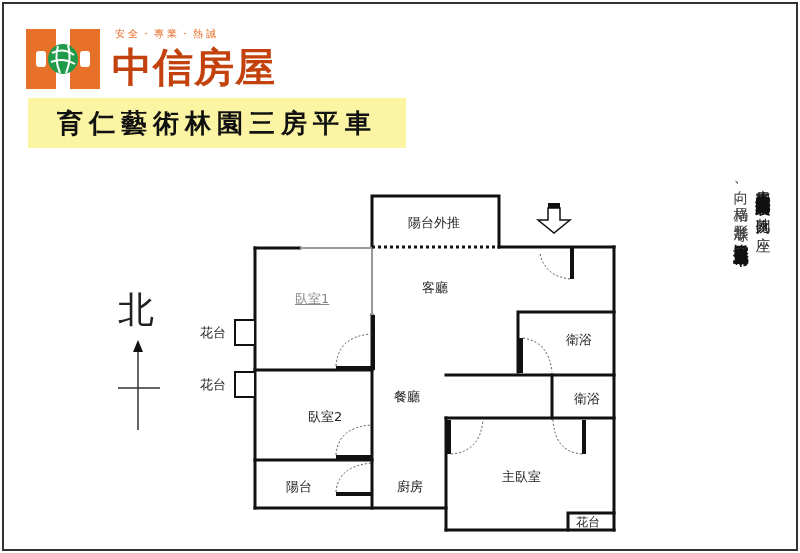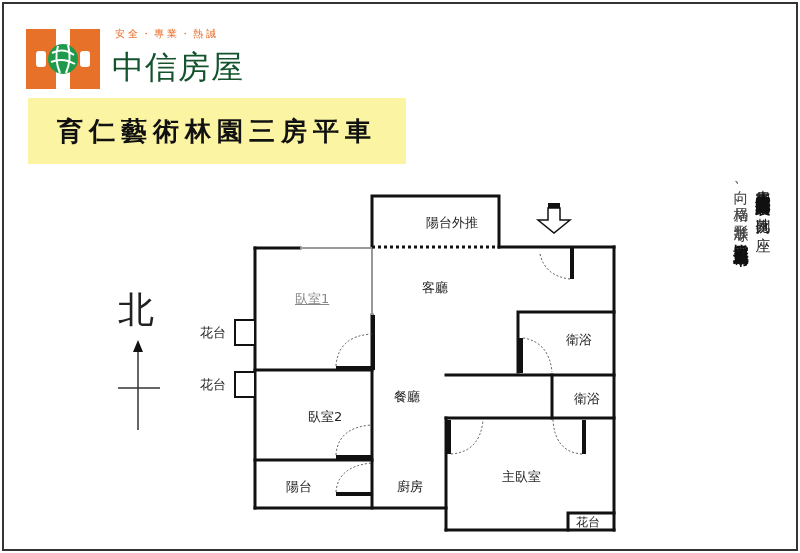--- a/index.html
+++ b/index.html
@@ -2,23 +2,23 @@
 <html><head>
 <meta charset="utf-8">
 <style>
   * { box-sizing: border-box; margin: 0; padding: 0; }
   html, body { width: 800px; height: 553px; background: #ffffff; overflow: hidden; }
   body { font-family: "DejaVu Sans", "Liberation Sans", sans-serif; position: relative; }
   .frame { position: absolute; left: 2px; top: 2px; width: 796px; height: 549px; border: 2px solid #333; background: #fff; }
 
   .logo { position: absolute; left: 26px; top: 29px; width: 74px; height: 60px; }
   .slogan { position: absolute; left: 115px; top: 27px; font-size: 10px; color: #e86d2a; letter-spacing: 3px; white-space: nowrap; }
-  .brand { position: absolute; left: 112px; top: 44px; font-size: 32px; color: #14532d; font-weight: normal; letter-spacing: 1px; white-space: nowrap; line-height: 46px; }
+  .brand { position: absolute; left: 112px; top: 44px; font-size: 40px; color: #c2410c; font-weight: bold; letter-spacing: 1px; white-space: nowrap; line-height: 46px; }
 
-  .title-banner { position: absolute; left: 28px; top: 98px; width: 378px; height: 66px; background: #fbf5a3; display: flex; align-items: center; justify-content: center; }
+  .title-banner { position: absolute; left: 28px; top: 98px; width: 378px; height: 50px; background: #fbf5a3; display: flex; align-items: center; justify-content: center; }
   .title-banner span { font-size: 26px; color: #111; letter-spacing: 6px; font-weight: bold; font-family: "DejaVu Serif", serif; }
 
   .plan { position: absolute; left: 0; top: 0; width: 800px; height: 553px; }
   .room-label { position: absolute; font-size: 13px; color: #222; white-space: nowrap; }
   .room-label.gray { color: #888; text-decoration: underline; }
 
   .north { position: absolute; left: 118px; top: 286px; font-size: 36px; color: #222; font-family: "DejaVu Serif", serif; }
 
   .note { position: absolute; top: 178px; writing-mode: vertical-rl; font-size: 15px; color: #222; line-height: 20px; letter-spacing: 1px; }
   .note.c1 { left: 753px; }
@@ -121,21 +121,21 @@
 
   <g stroke="#333" stroke-width="1.5">
     <line x1="138" y1="350" x2="138" y2="430"></line>
     <line x1="118" y1="388" x2="160" y2="388"></line>
   </g>
   <polygon points="138,340 133,352 143,352" fill="#111"></polygon>
 </svg>
 
 <div class="north">北</div>
 
-<span class="room-label" style="left:426px;top:214px;text-align:center;">陽台外推</span>
+<span class="room-label" style="left:408px;top:214px;text-align:center;">陽台外推</span>
 <span class="room-label" style="left:422px;top:279px;">客廳</span>
 <span class="room-label gray" style="left:295px;top:290px;">臥室1</span>
 <span class="room-label" style="left:200px;top:324px;">花台</span>
 <span class="room-label" style="left:200px;top:376px;">花台</span>
 <span class="room-label" style="left:566px;top:331px;">衛浴</span>
 <span class="room-label" style="left:574px;top:390px;">衛浴</span>
 <span class="room-label" style="left:394px;top:388px;">餐廳</span>
 <span class="room-label" style="left:308px;top:408px;">臥室2</span>
 <span class="room-label" style="left:286px;top:478px;text-align:right;">陽台</span>
 <span class="room-label" style="left:397px;top:478px;">廚房</span>

